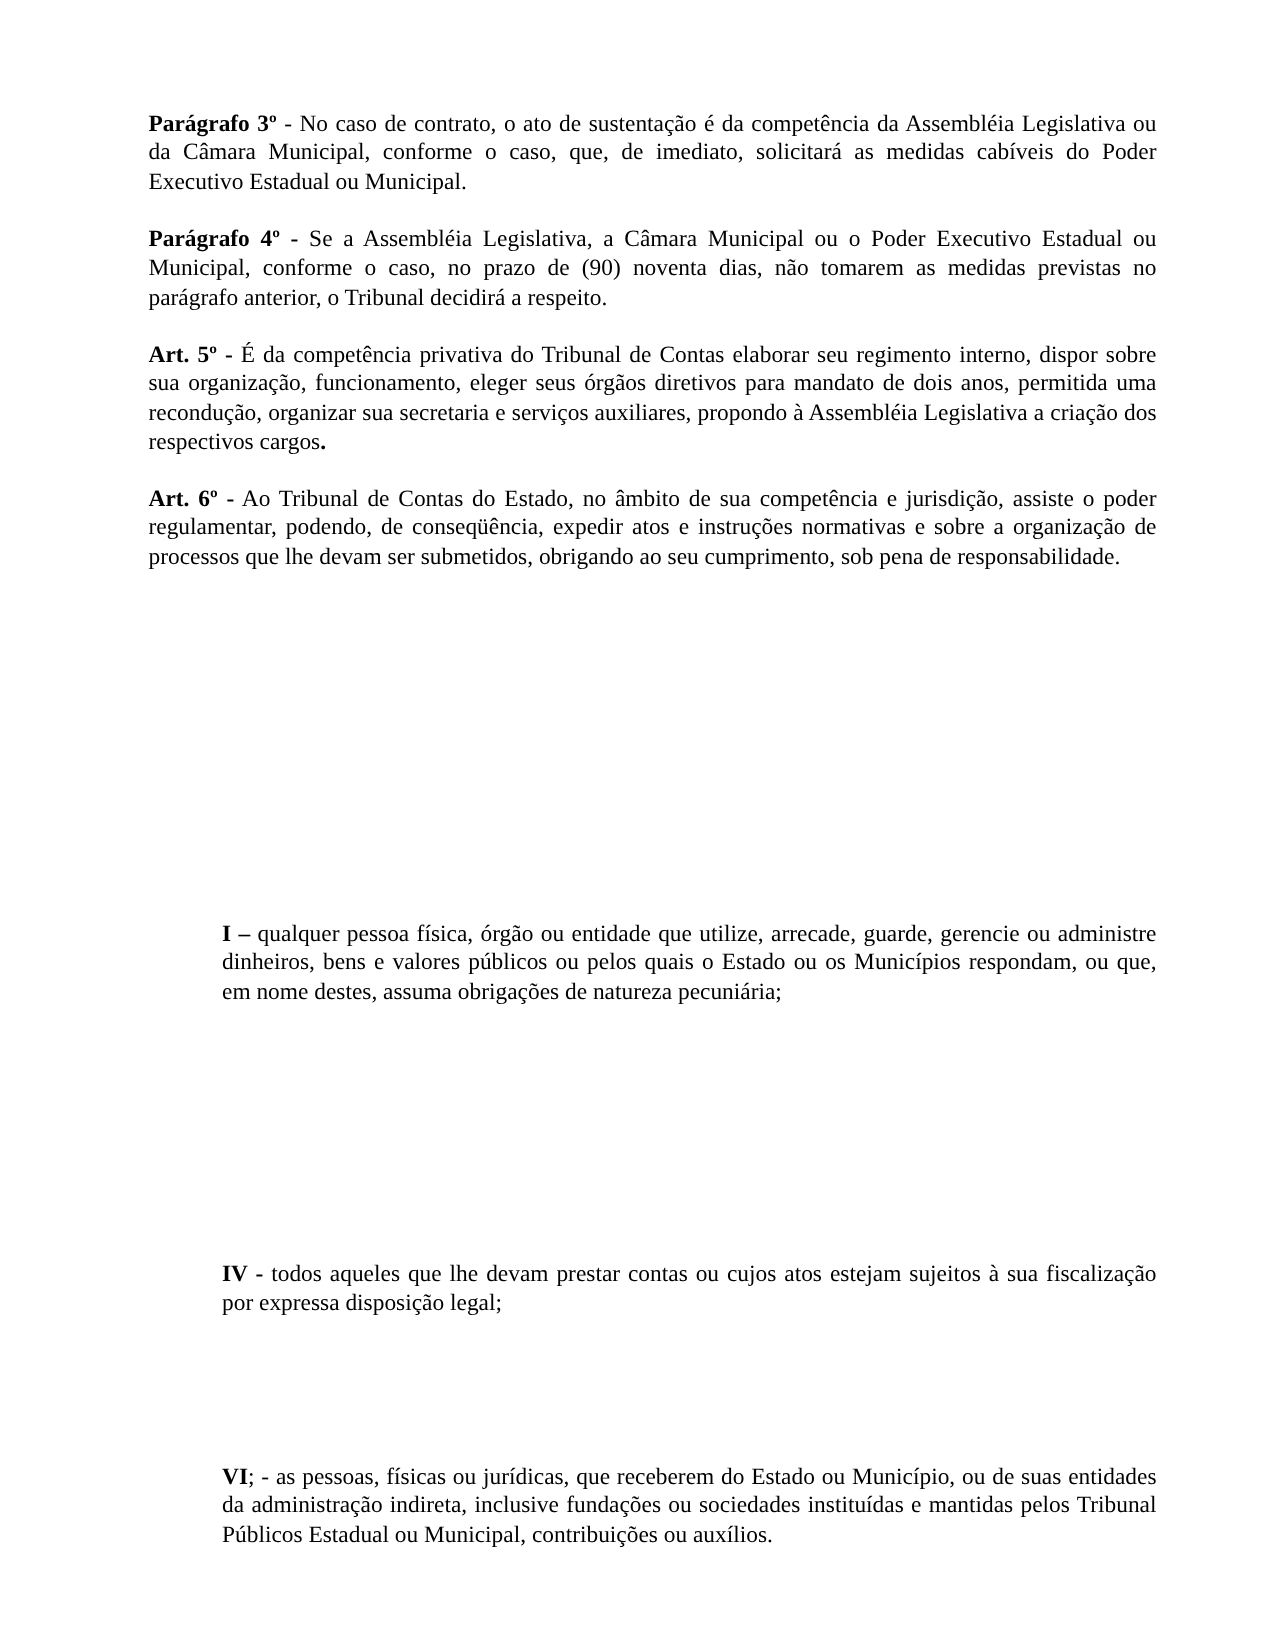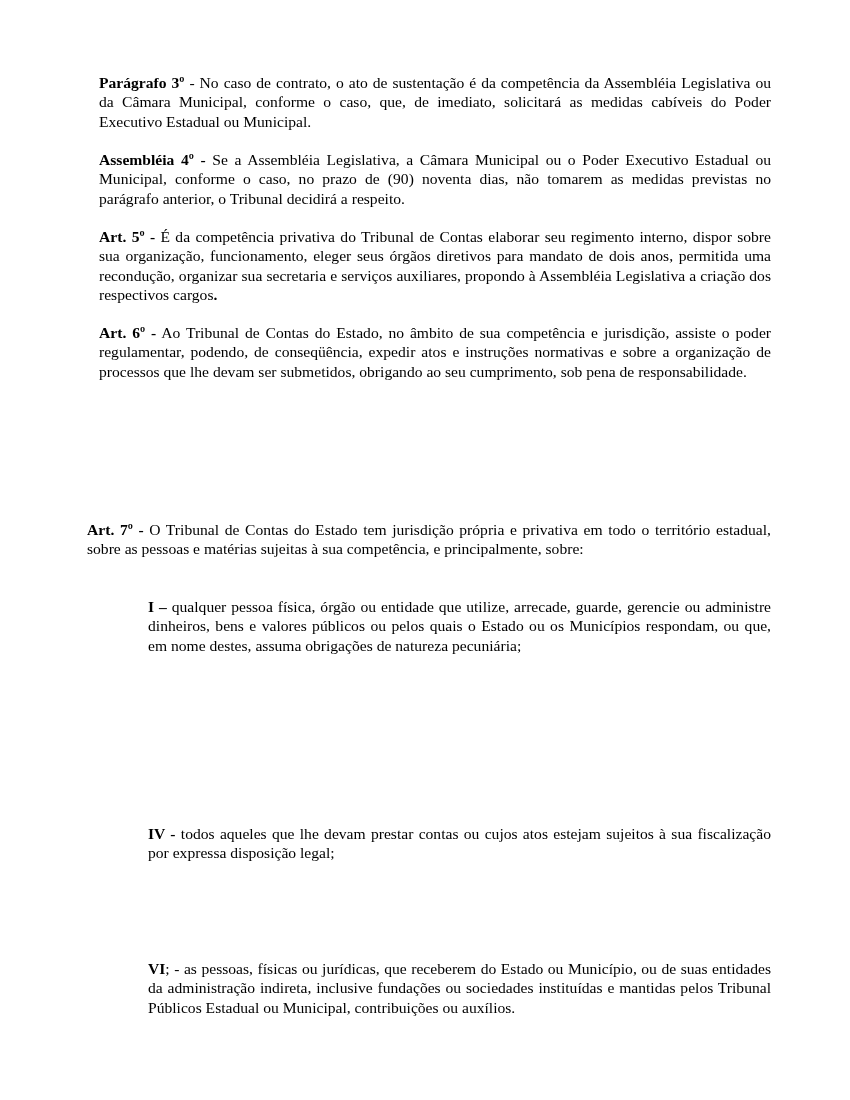--- a/index.html
+++ b/index.html
@@ -31,37 +31,36 @@
     .heading {
       position: absolute;
       left: 0;
       width: 850px;
       text-align: center;
       font-weight: bold;
       margin: 0;
     }
     .body-col { left: 99px; width: 672px; }
     .art7 { left: 87px; width: 684px; }
-    .item-col { left: 148px; width: 623px; }
+    .item-col { left: 148px; width: 623px; margin-top: 16px; }
   </style>
 </head>
 <body>
 
 <div class="page">
 
   <p class="para body-col" style="top:73px;"><span class="lead">Parágrafo 3º</span><span> - No caso de contrato, o ato de sustentação é da competência da Assembléia Legislativa ou da Câmara Municipal, conforme o caso, que, de imediato, solicitará as medidas cabíveis do Poder Executivo Estadual ou Municipal.</span></p>
 
-  <p class="para body-col" style="top:150px;"><span class="lead">Assembléia 4º -</span><span> Se a Assembléia Legislativa, a Câmara Municipal ou o Poder Executivo Estadual ou Municipal, conforme o caso, no prazo de (90) noventa dias, não tomarem as medidas previstas no parágrafo anterior, o Tribunal  decidirá a respeito.</span></p>
+  <p class="para body-col" style="top:150px;"><span class="lead">Parágrafo 4º -</span><span> Se a Assembléia Legislativa, a Câmara Municipal ou o Poder Executivo Estadual ou Municipal, conforme o caso, no prazo de (90) noventa dias, não tomarem as medidas previstas no parágrafo anterior, o Tribunal  decidirá a respeito.</span></p>
 
   <p class="para body-col" style="top:227px;"><span class="lead">Art. 5º -</span><span> É da competência privativa do Tribunal de Contas elaborar seu regimento interno, dispor sobre sua organização, funcionamento, eleger seus órgãos diretivos para mandato de dois anos, permitida uma recondução, organizar sua secretaria e serviços auxiliares, propondo à Assembléia Legislativa a criação dos respectivos cargos</span><span class="lead">.</span></p>
 
   <p class="para body-col" style="top:323px;"><span class="lead">Art. 6º -</span><span> Ao Tribunal de Contas do Estado, no âmbito de sua competência e jurisdição, assiste o poder regulamentar, podendo, de conseqüência, expedir atos e instruções normativas e sobre a organização de processos que lhe devam ser submetidos, obrigando ao seu cumprimento, sob pena de responsabilidade.</span></p>
 
 
-  <p class="para art7" style="top:520px;"><span class="lead">Art. 7º -</span><span> O Tribunal de Contas do Estado tem jurisdição própria e privativa em todo o território estadual, sobre as pessoas e matérias sujeitas à sua competência, e principalmente, sobre:</span></p>
 
   <p class="para item-col" style="top:597px;"><span class="lead">I –</span><span> qualquer pessoa física, órgão ou entidade que utilize, arrecade, guarde, gerencie ou administre dinheiros, bens e valores públicos ou pelos quais o Estado ou os Municípios respondam, ou que, em nome destes, assuma obrigações de natureza pecuniária;</span></p>
 
 
 
   <p class="para item-col" style="top:824px;"><span class="lead">IV -</span><span> todos aqueles que lhe devam prestar contas ou cujos atos estejam sujeitos à sua fiscalização por expressa disposição legal;</span></p>
 
 
   <p class="para item-col" style="top:959px;"><span class="lead">VI</span><span>; - as pessoas, físicas ou jurídicas, que receberem do Estado ou Município, ou de suas entidades da  administração indireta, inclusive fundações ou sociedades instituídas e mantidas pelos Tribunal Públicos Estadual ou Municipal, contribuições ou auxílios.</span></p>
 

